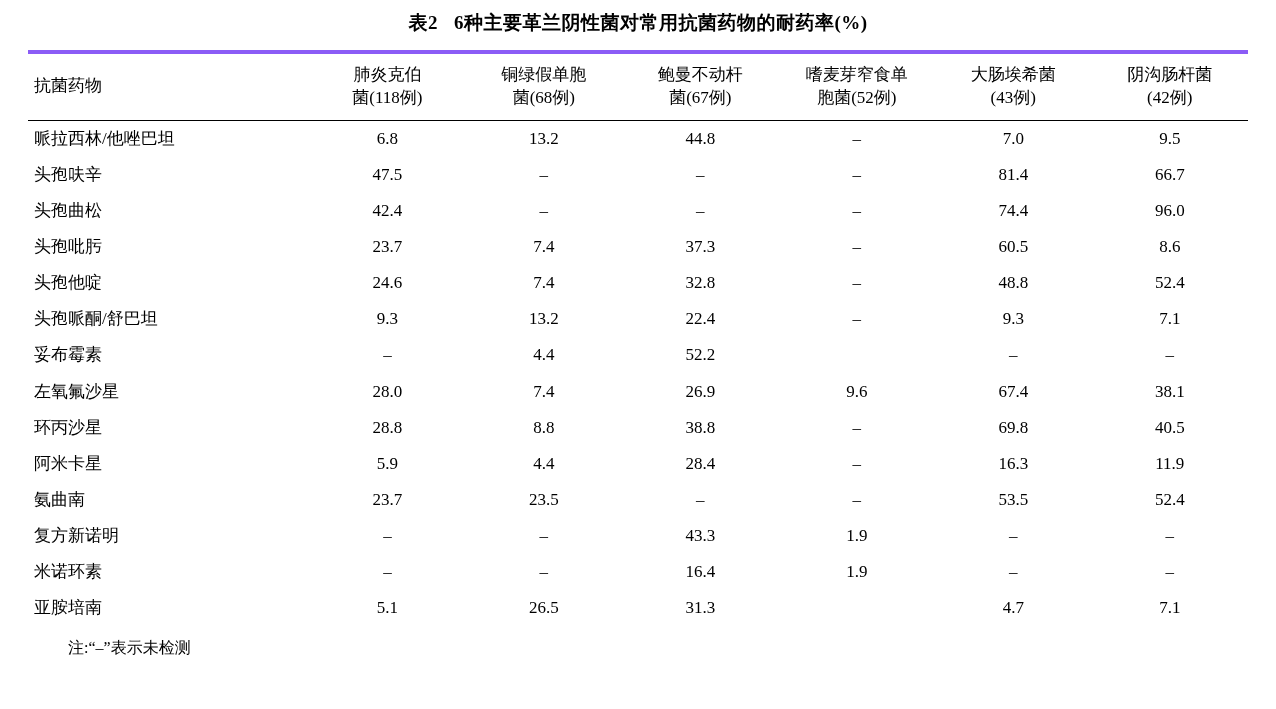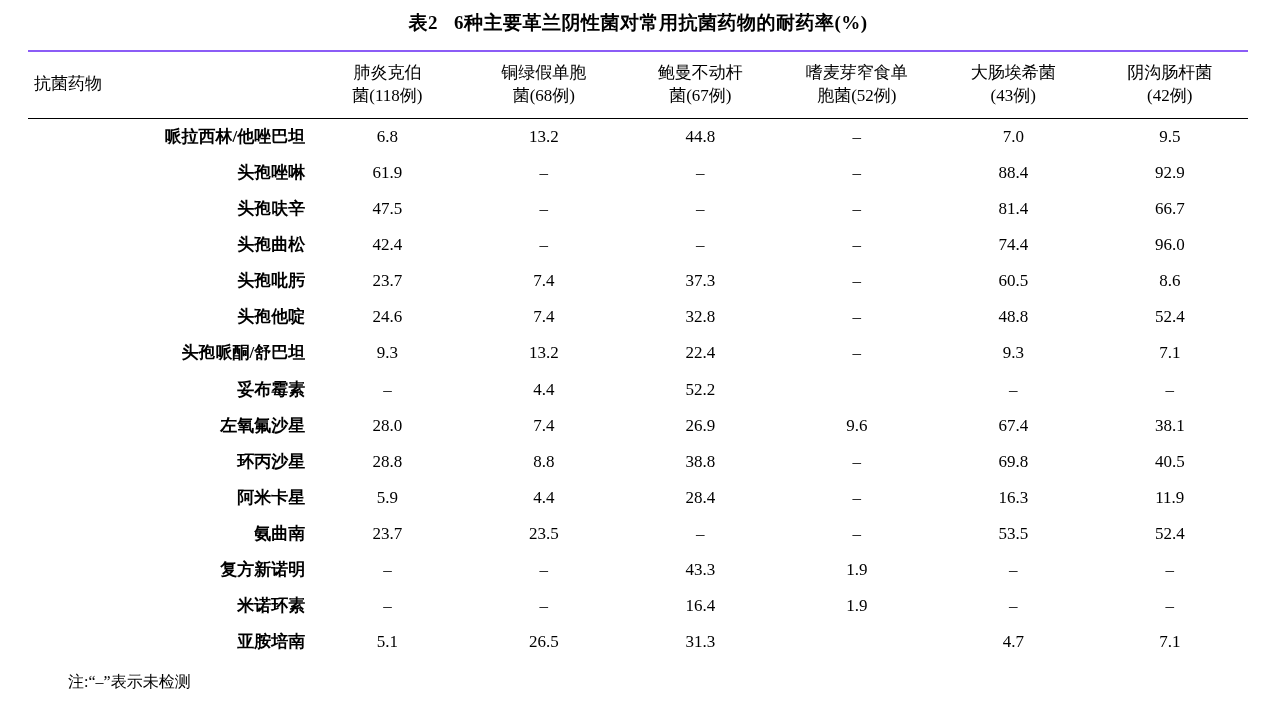--- a/index.html
+++ b/index.html
@@ -43,38 +43,37 @@
     padding: 10px 4px 10px 4px;
     line-height: 1.35;
     text-align: center;
   }
   thead tr.header-row th.col-drug {
     text-align: left;
     padding-left: 6px;
     vertical-align: middle;
   }
   .top-rule {
-    border-top: 2px solid #8b5cf6;
+    border-top: 4px solid #8b5cf6;
   }
   .mid-rule {
     border-bottom: 1px solid #000;
   }
   .bottom-rule {
     border-bottom: 2px solid #000;
   }
   table.data-table tbody td {
     padding: 7px 4px;
     text-align: center;
     line-height: 1.3;
   }
   table.data-table tbody td.col-drug {
-    text-align: right;
+    text-align: left;
     padding-left: 6px;
     white-space: nowrap;
-    font-weight: bold;
   }
   .hdr-line1 { display: block; }
   .hdr-line2 { display: block; }
   .table-note {
     font-size: 16px;
     padding-top: 12px;
     padding-left: 40px;
   }
   col.c-drug { width: 23%; }
   col.c-data { width: 12.8%; }
@@ -131,29 +130,20 @@
     </thead>
     <tbody>
       <tr>
         <td class="col-drug">哌拉西林/他唑巴坦</td>
         <td>6.8</td>
         <td>13.2</td>
         <td>44.8</td>
         <td>–</td>
         <td>7.0</td>
         <td>9.5</td>
-      </tr>
-      <tr>
-        <td class="col-drug">头孢唑啉</td>
-        <td>61.9</td>
-        <td>–</td>
-        <td>–</td>
-        <td>–</td>
-        <td>88.4</td>
-        <td>92.9</td>
       </tr>
       <tr>
         <td class="col-drug">头孢呋辛</td>
         <td>47.5</td>
         <td>–</td>
         <td>–</td>
         <td>–</td>
         <td>81.4</td>
         <td>66.7</td>
       </tr>

